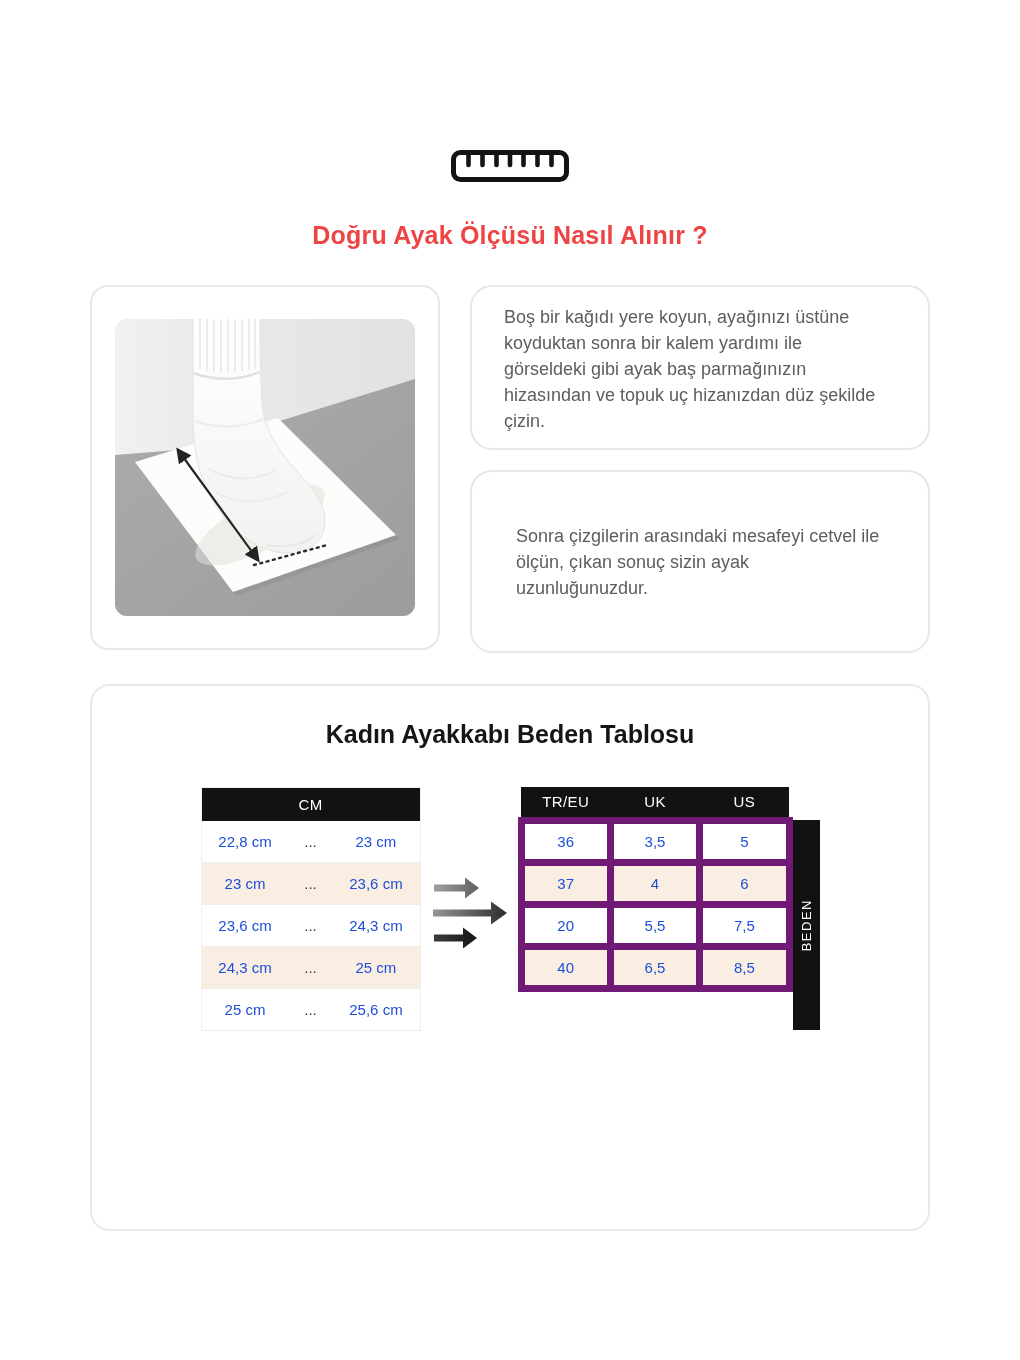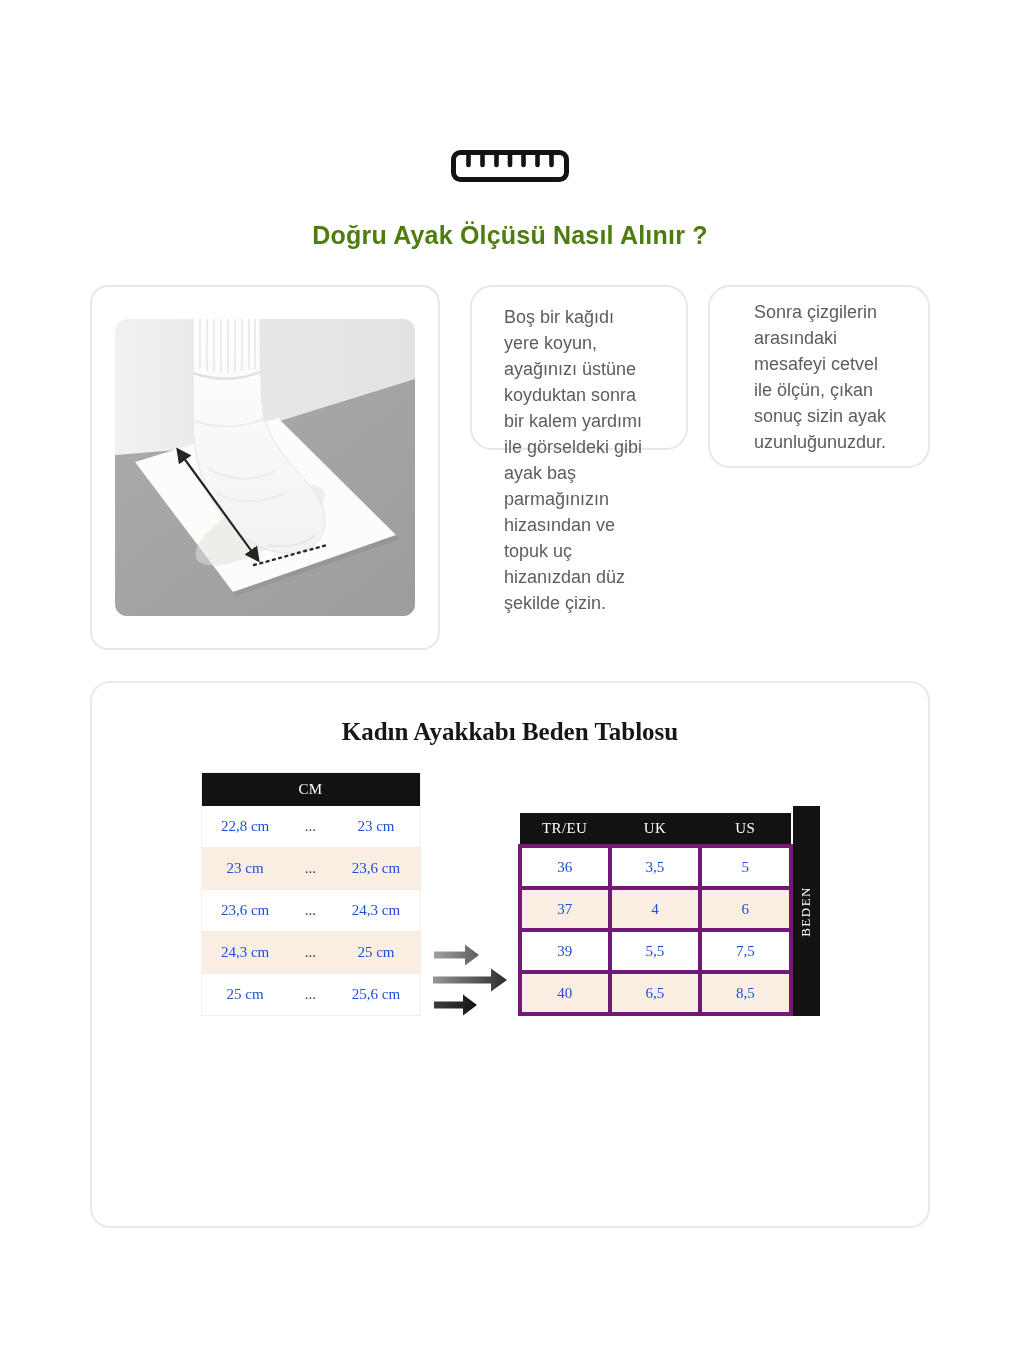--- a/index.html
+++ b/index.html
@@ -11,50 +11,50 @@
     background:#ffffff;
     font-family:"Liberation Sans","DejaVu Sans",sans-serif;
     color:#161616;
     overflow:hidden;
   }
   
   .hero { padding-top:150px; text-align:center; }
   .hero svg { display:block; margin:0 auto; }
   .page-title {
     margin-top:38px;
-    font-size:25px; line-height:31px; font-weight:700; color:#4d7c0f;
+    font-size:25px; line-height:31px; font-weight:700; color:#ef4444;
     letter-spacing:0.2px;
   }
   
   .cards-row { display:flex; gap:30px; margin:34px 90px 0; }
   .photo-card {
     width:350px; height:365px; flex:0 0 350px;
     border:2px solid #e7e7e7; border-radius:18px;
     display:flex; align-items:center; justify-content:center;
     background:#fff;
   }
   .photo-frame { width:300px; height:297px; border-radius:12px; overflow:hidden; }
   .photo-frame svg { display:block; }
-  .text-col { flex:1; display:flex; flex-direction:row; gap:20px; }
+  .text-col { flex:1; display:flex; flex-direction:column; gap:20px; }
   .info-card {
     border:2px solid #e7e7e7; border-radius:22px; background:#fff;
     color:#5d5d5d; font-size:18px; line-height:26px;
   }
   .info-card.card1 { height:165px; padding:17px 42px 0 32px; }
   .info-card.card2 { height:183px; padding:0 42px 0 44px; display:flex; align-items:center; }
   
   .size-card {
     margin:31px 90px 0; height:547px;
-    border:2px solid #e9e9e9; border-radius:20px; background:#fff;font-family:Liberation Serif, serif;
+    border:2px solid #e9e9e9; border-radius:20px; background:#fff;
   }
   .size-title {
     margin-top:33px; text-align:center;
     font-size:25px; line-height:31px; font-weight:700; color:#161616;
   }
-  .tables-row { display:flex; justify-content:center; align-items:flex-end; margin-top:25px; }
+  .tables-row { display:flex; justify-content:center; align-items:flex-start; margin-top:37px; }
   table { border-collapse:collapse; }
   th {
     background:#121212; color:#ffffff;
     height:33px; font-size:15px; font-weight:500; letter-spacing:0.4px;
     text-align:center;
   }
   td {
     height:42px; font-size:15px; color:#1d4ed8; text-align:center;
     background:#ffffff;
   }
@@ -64,21 +64,21 @@
   .cm-table td { border-bottom:1px solid #ededed; }
   .cm-table td.col-min { width:40%; }
   .cm-table td.col-dots { width:20%; color:#3a3a3a; }
   .cm-table td.col-max { width:40%; }
   
   .arrows-box { margin:88px 9px 0 10px; }
   .arrows-box svg { display:block; }
   
   .sizes-table { width:275px; }
   .sizes-table th { width:33.33%; }
-  .sizes-table td { border:4px solid #701a75; }
+  .sizes-table td { border:7px solid #701a75; }
   .beden-bar {
     width:27px; height:210px; margin-top:33px; background:#121212;
     display:flex; align-items:center; justify-content:center;
   }
   .beden-label {
     writing-mode:vertical-rl; transform:rotate(180deg);
     color:#ffffff; font-size:13px; font-weight:500; letter-spacing:1.5px;
     white-space:nowrap;
   }
 </style>
@@ -254,21 +254,21 @@
             <td>36</td>
             <td>3,5</td>
             <td>5</td>
           </tr>
           <tr>
             <td>37</td>
             <td>4</td>
             <td>6</td>
           </tr>
           <tr>
-            <td>39</td>
+            <td>20</td>
             <td>5,5</td>
             <td>7,5</td>
           </tr>
           <tr>
             <td>40</td>
             <td>6,5</td>
             <td>8,5</td>
           </tr>
         </tbody>
       </table>

